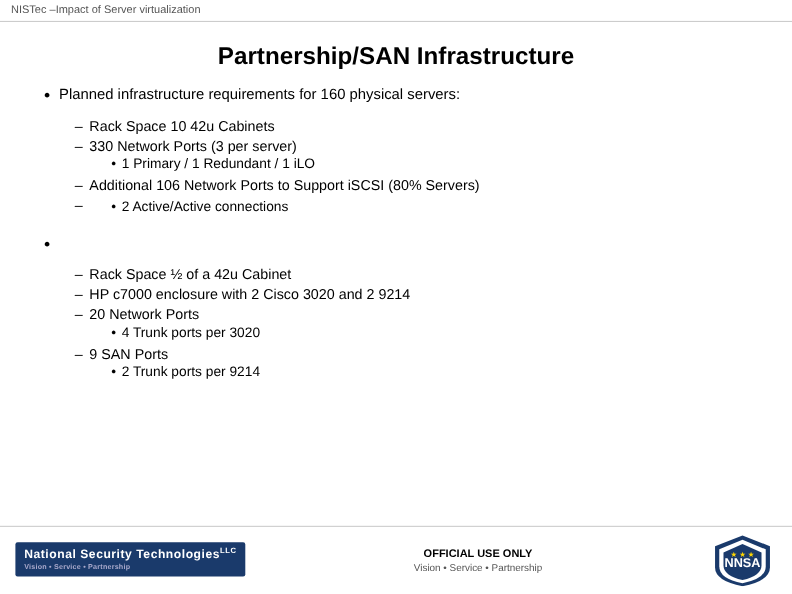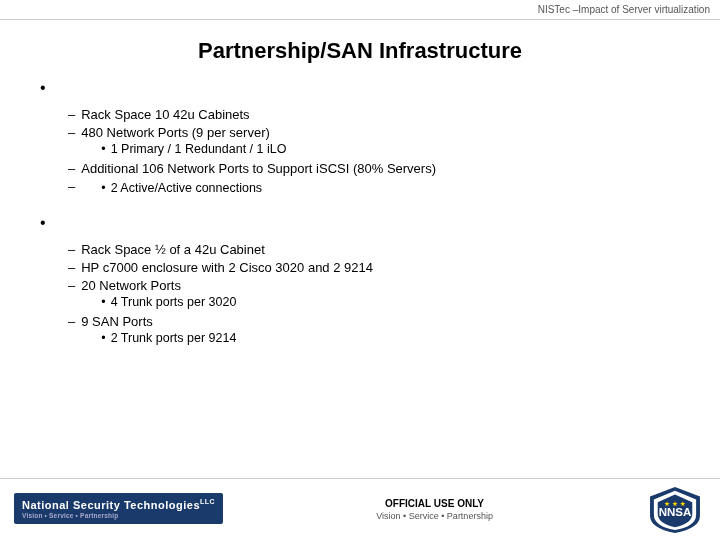--- a/index.html
+++ b/index.html
@@ -11,21 +11,20 @@
       background: #fff;
       color: #000;
       overflow: hidden;
       position: relative;
     }
     .header-bar {
       font-size: 10px;
       color: #555;
       padding: 4px 10px;
       border-bottom: 1px solid #ccc;
-      text-align: right;
     }
     .main-title {
       text-align: center;
       font-size: 22px;
       font-weight: bold;
       margin: 18px 0 14px 0;
       color: #000;
     }
     .content {
       padding: 0 40px;
@@ -144,30 +143,31 @@
   <span>NISTec –Impact of Server virtualization</span>
 </div>
 
 <div class="main-title">Partnership/SAN Infrastructure</div>
 
 <div class="content">
 
   <div class="section">
     <div class="bullet-main">
       <span class="dot">•</span>
+      <span>Planned infrastructure requirements for 160 physical servers:</span>
     </div>
     <ul class="sub-list">
       <li>
         <span class="dash">–</span>
         <span>Rack Space 10 42u Cabinets</span>
       </li>
       <li>
         <span class="dash">–</span>
         <div>
-          <span>480 Network Ports  (9 per server)</span>
+          <span>330 Network Ports  (3 per server)</span>
           <ul class="sub-sub-list">
             <li>
               <span class="bullet-small">•</span>
               <span>1 Primary / 1 Redundant / 1 iLO</span>
             </li>
           </ul>
         </div>
       </li>
       <li>
         <span class="dash">–</span>

